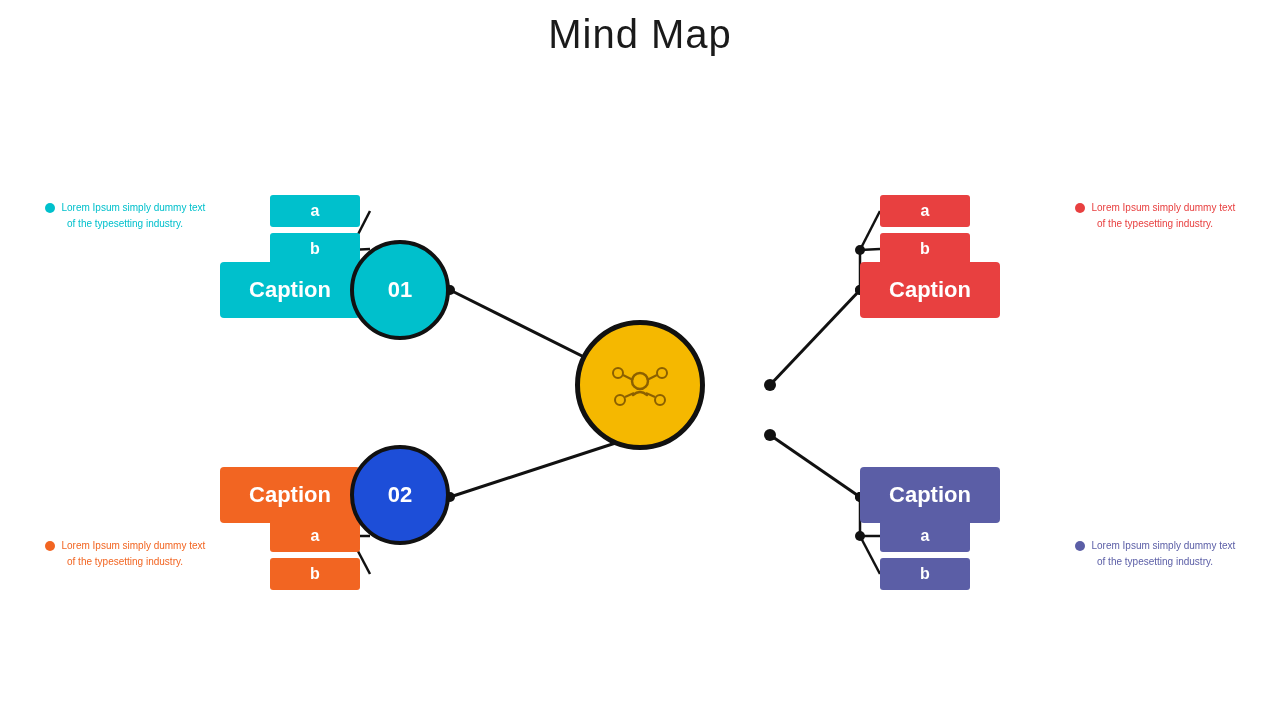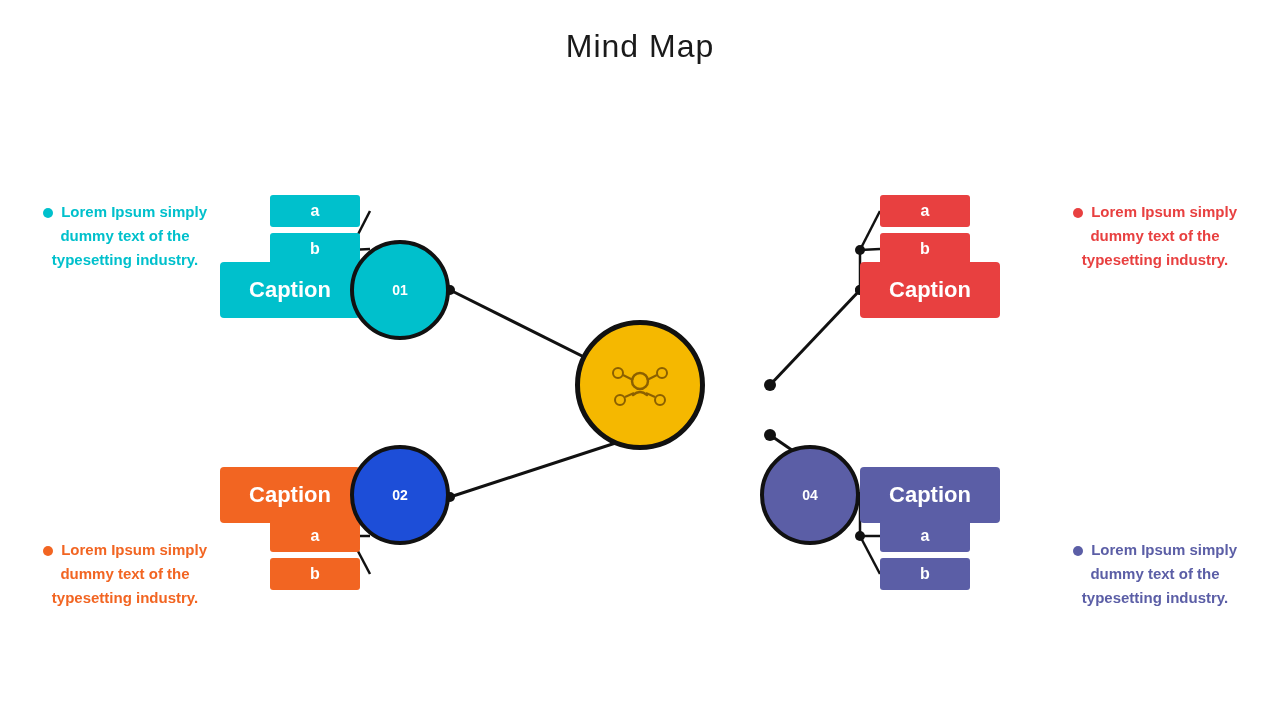--- a/index.html
+++ b/index.html
@@ -7,24 +7,24 @@
       width: 1280px;
       height: 720px;
       background: #ffffff;
       font-family: 'Segoe UI', Arial, sans-serif;
       overflow: hidden;
       position: relative;
     }
 
     .page-title {
       text-align: center;
-      font-size: 32px;
+      font-size: 40px;
       font-weight: 400;
       color: #1a1a1a;
-      padding-top: 28px;
+      padding-top: 12px;
       letter-spacing: 1px;
     }
 
     .diagram-container {
       position: absolute;
       top: 90px;
       left: 0;
       width: 1280px;
       height: 630px;
     }
@@ -38,21 +38,21 @@
 
     
     .node {
       position: absolute;
       display: flex;
       align-items: center;
       justify-content: center;
       border-radius: 50%;
       border: 4px solid #111;
       font-weight: 700;
-      font-size: 14px;
+      font-size: 22px;
       color: #fff;
       z-index: 10;
     }
 
     .node-center {
       width: 130px;
       height: 130px;
       background: #F5B800;
       border: 5px solid #111;
       left: 575px;
@@ -166,25 +166,24 @@
     .sub-03-a { background: #E84040; left: 880px; top: 105px; }
     .sub-03-b { background: #E84040; left: 880px; top: 143px; }
 
     
     .sub-04-a { background: #5B5EA6; left: 880px; top: 430px; }
     .sub-04-b { background: #5B5EA6; left: 880px; top: 468px; }
 
     
     .corner-text {
       position: absolute;
-      font-size: 15px;
+      font-size: 10px;
       text-align: center;
       line-height: 1.6;
       width: 170px;
-      font-weight: bold;
     }
 
     .corner-text .dot {
       display: inline-block;
       width: 10px;
       height: 10px;
       border-radius: 50%;
       margin-right: 4px;
       vertical-align: middle;
     }
@@ -265,21 +264,20 @@
 
   <div class="caption-box caption-03">Caption</div>
 
   <div class="caption-box caption-04">Caption</div>
 
   <div class="node node-01">01</div>
 
   <div class="node node-02">02</div>
 
 
-  <div class="node node-04">04</div>
 
   <div class="node node-center">
     <svg width="80" height="80" viewBox="0 0 80 80" fill="none" xmlns="http://www.w3.org/2000/svg">
 
       <circle cx="40" cy="36" r="8" stroke="#8B6000" stroke-width="2.5" fill="none"></circle>
 
       <path d="M33 50 Q40 44 47 50" stroke="#8B6000" stroke-width="2.5" fill="none" stroke-linecap="round"></path>
 
       <circle cx="18" cy="28" r="5" stroke="#8B6000" stroke-width="2" fill="none"></circle>
       <line x1="23" y1="30" x2="33" y2="35" stroke="#8B6000" stroke-width="2"></line>

